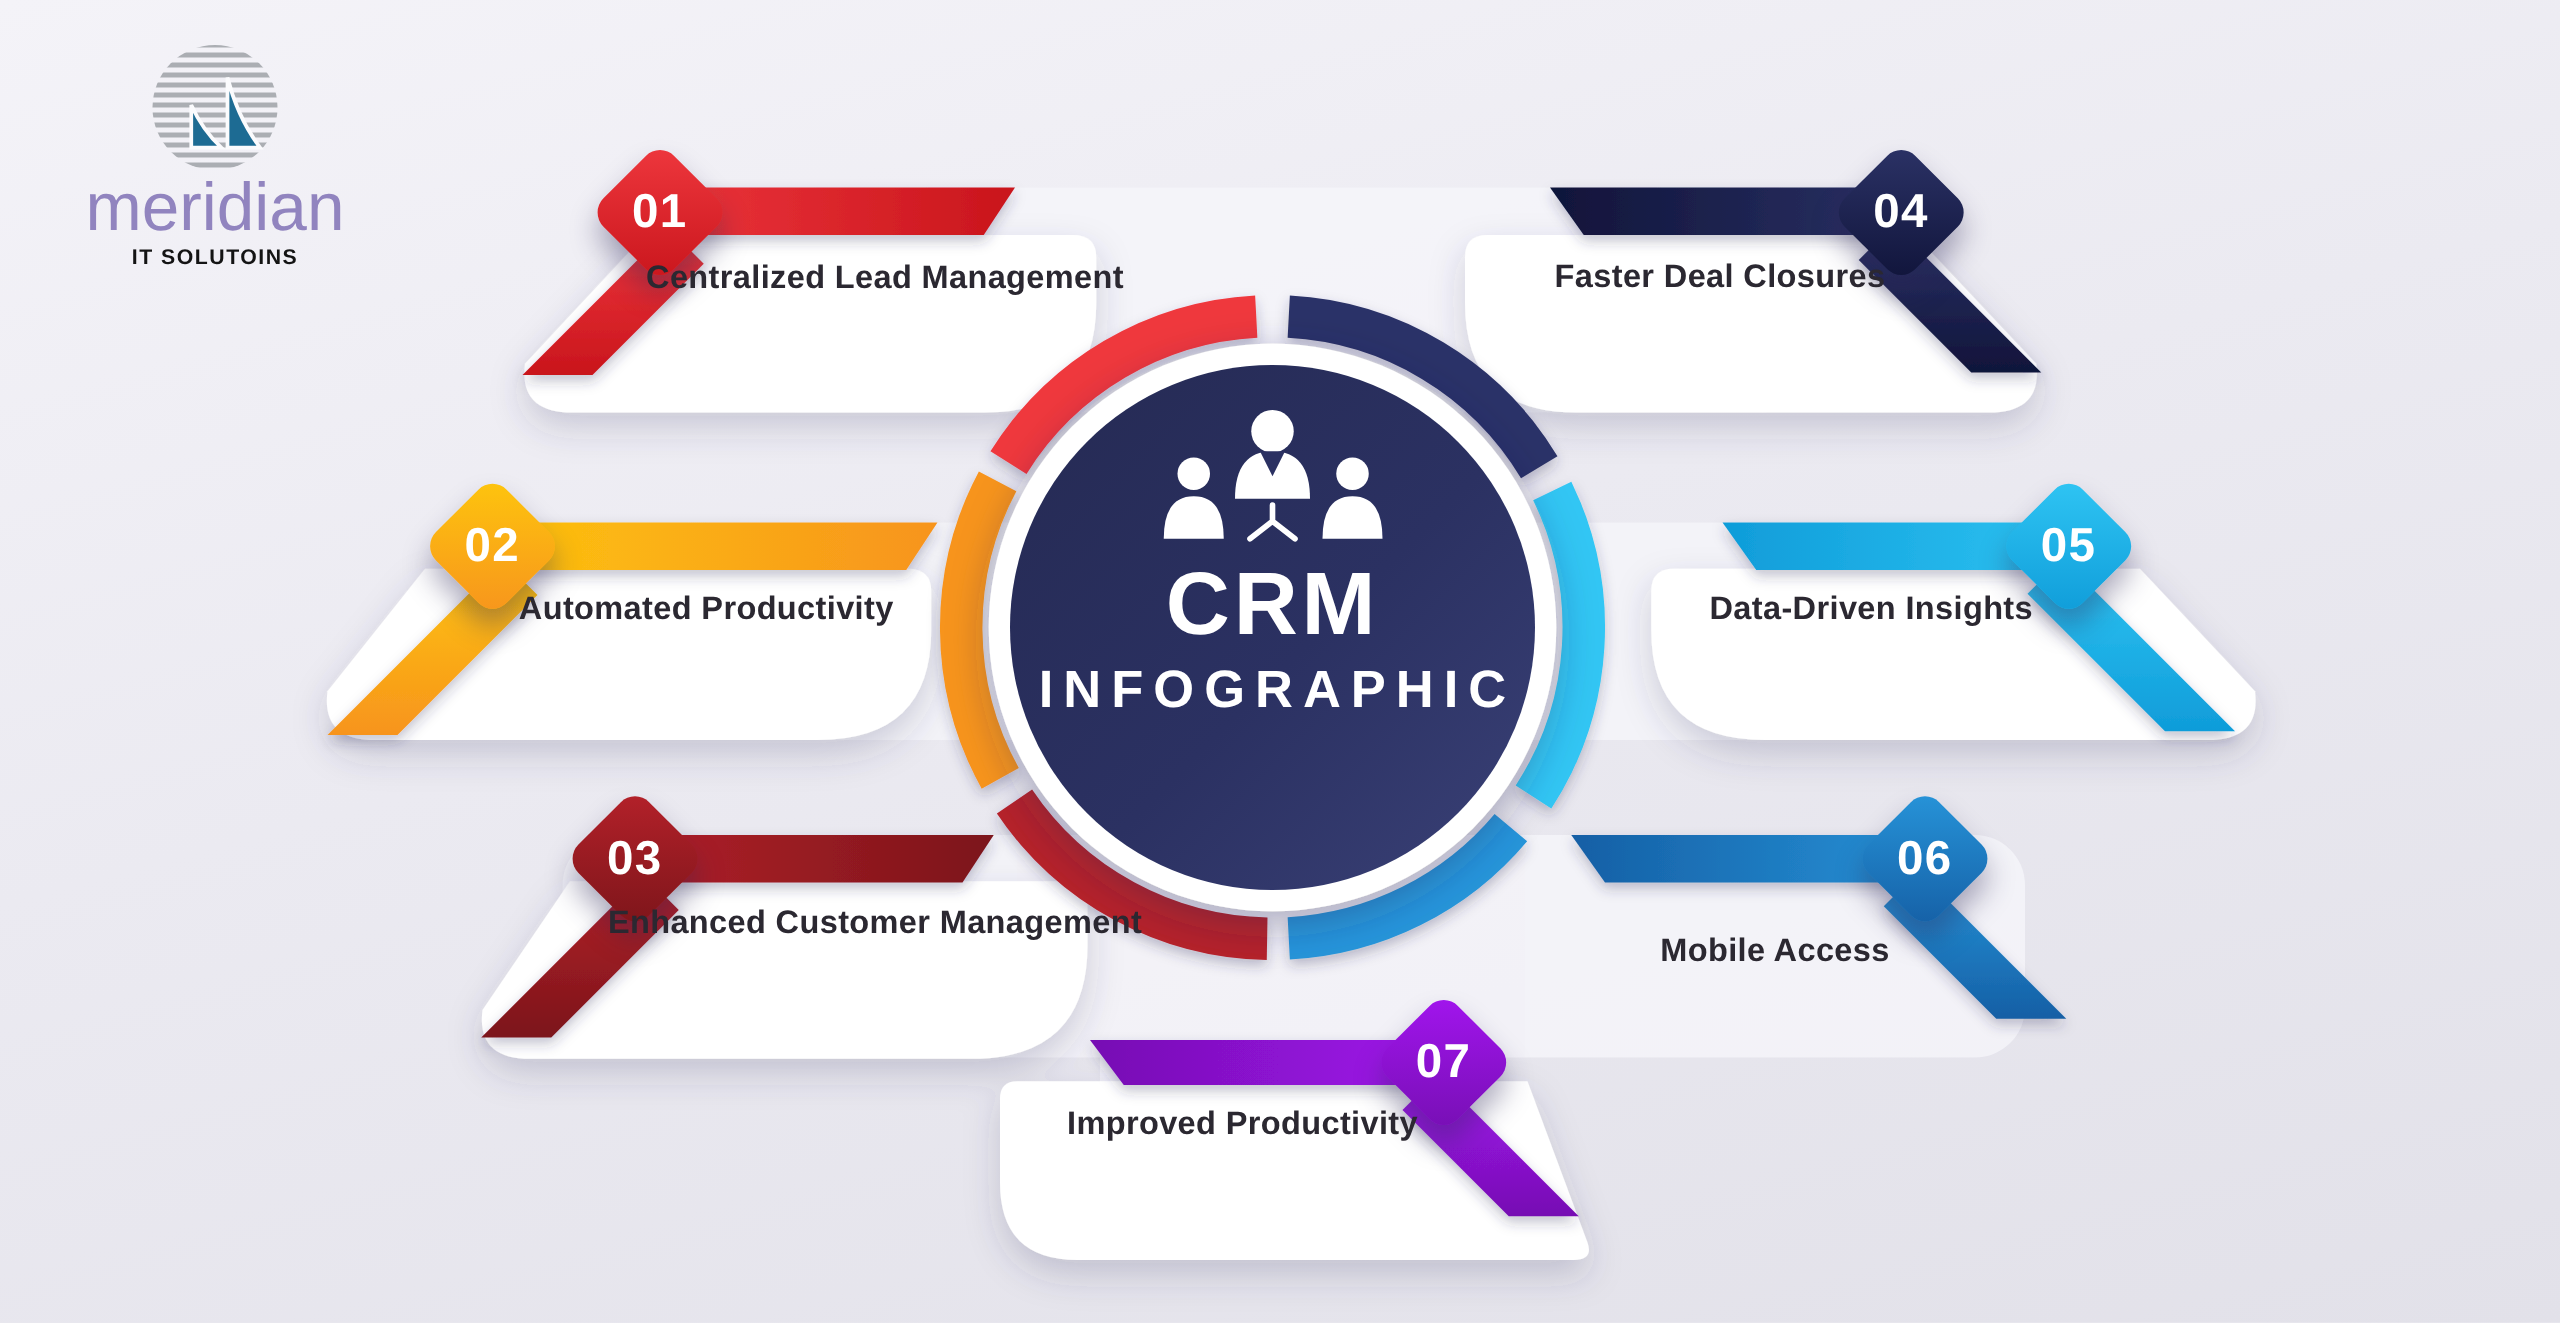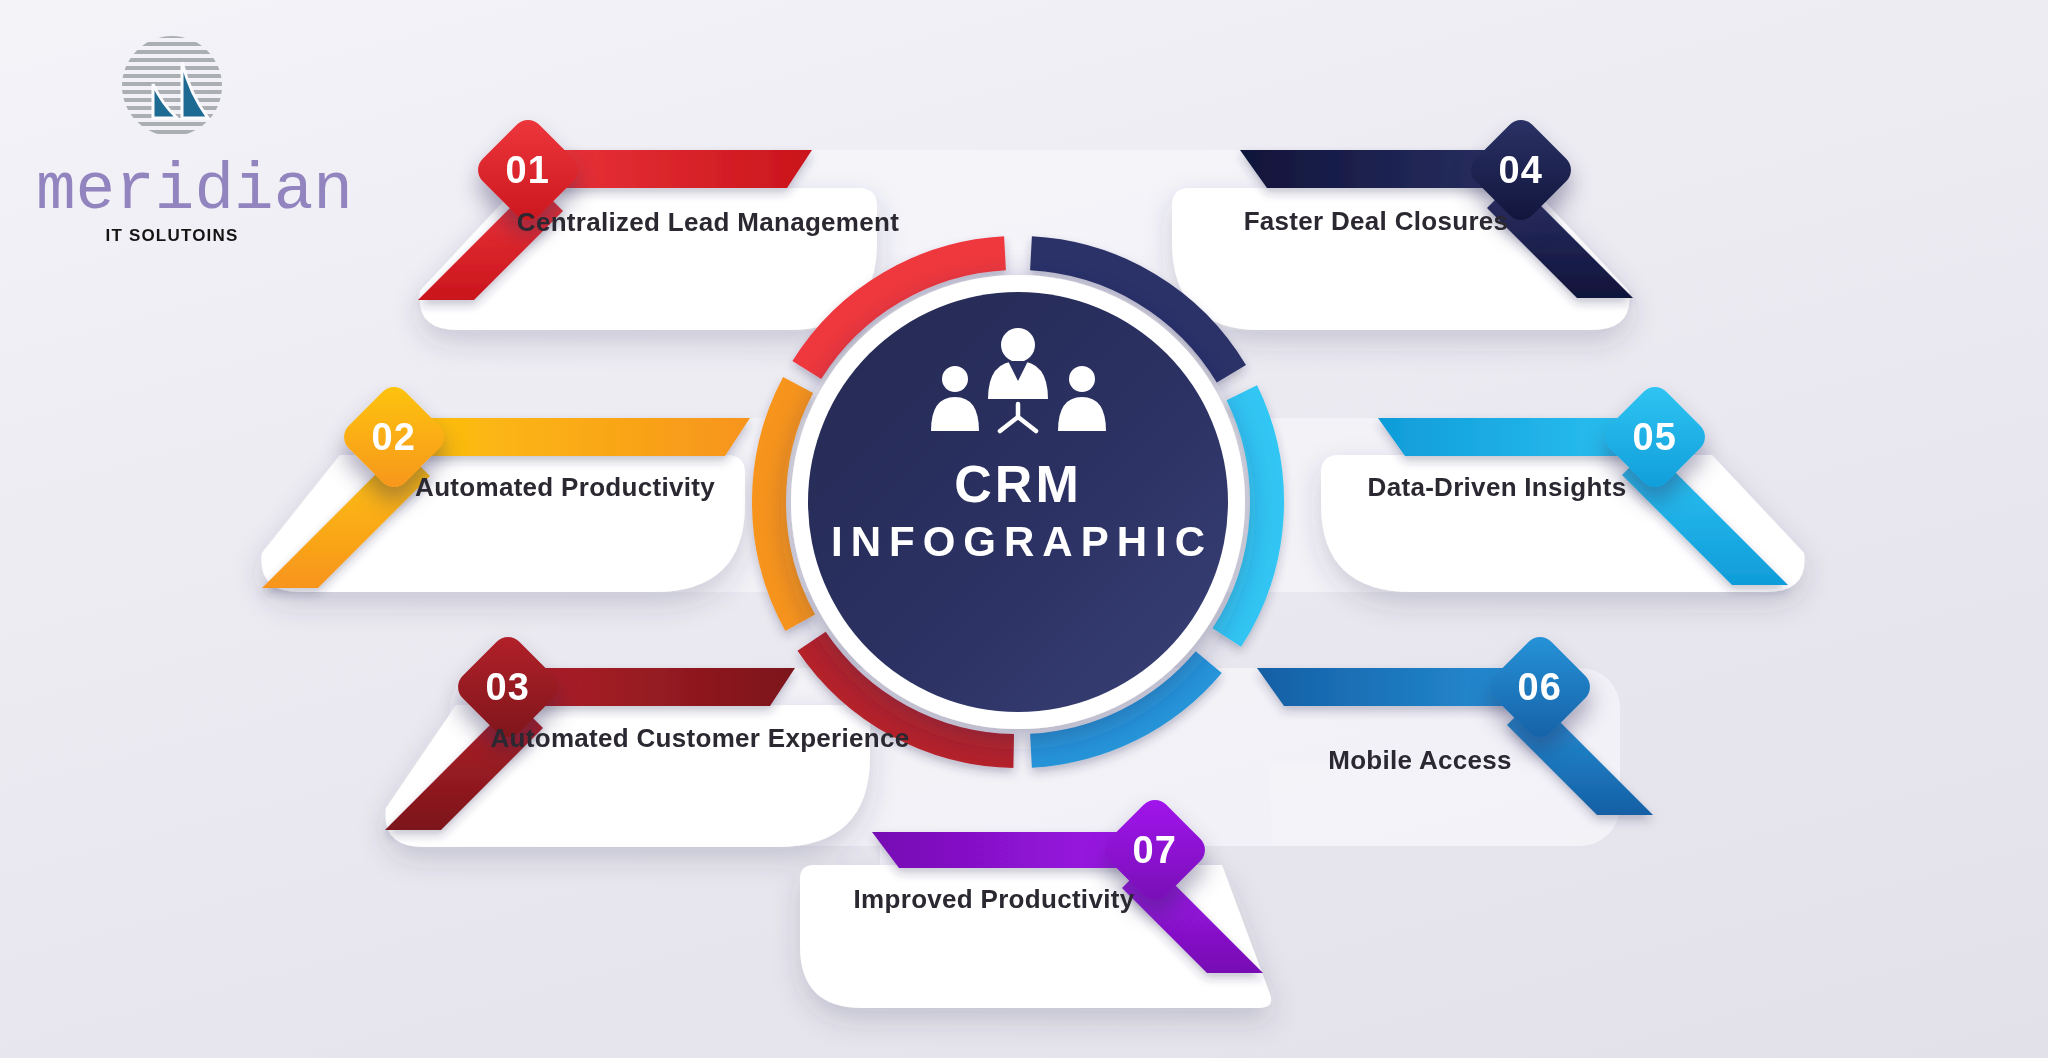--- a/index.html
+++ b/index.html
@@ -25,25 +25,25 @@
   .d0{left:488px;top:130px;} .d1{left:354px;top:397px;} .d2{left:468px;top:647px;}
   .d3{left:1481px;top:130px;} .d4{left:1615px;top:397px;} .d5{left:1500px;top:647px;}
   .d6{left:1115px;top:810px;}
   .l0{left:708px;top:222px;} .l1{left:565px;top:487px;} .l2{left:700px;top:738px;}
   .l3{left:1376px;top:221px;} .l4{left:1497px;top:487px;} .l5{left:1420px;top:736px;margin-top:24px;}
   .l6{left:994px;top:899px;}
   .center-text{
     position:absolute;left:1018px;top:512px;transform:translate(-50%,-50%);
     text-align:center;color:#ffffff;
   }
-  .center-title{font-size:52px;font-weight:800;letter-spacing:3px;line-height:1;}
+  .center-title{font-size:71px;font-weight:800;letter-spacing:3px;line-height:1;}
   .center-sub{font-size:42px;font-weight:600;letter-spacing:8px;padding-left:8px;margin-top:8px;}
   .logo{position:absolute;left:36px;top:34px;width:272px;text-align:center;}
   .logo svg{display:block;margin:0 auto;}
-  .logo-name{font-size:66px;font-weight:400;color:#9184bf;line-height:1.05;margin-top:18px;font-family:Liberation Mono, monospace;}
+  .logo-name{font-size:54px;font-weight:400;color:#9184bf;line-height:1.05;margin-top:0;}
   .logo-tagline{font-size:17px;font-weight:700;color:#141414;letter-spacing:1.2px;margin-top:1px;}
 </style>
 </head>
 <body>
 
 <div class="stage">
 
   <svg class="deco" width="2048" height="1058" viewBox="0 0 2048 1058">
     <defs id="svg-defs">
       <filter id="shCard" x="-20%" y="-20%" width="140%" height="160%">
@@ -209,21 +209,21 @@
   <div class="item" style="--c1: #fec60d; --c2: #f7941d;">
     <div class="diamond d1">
         <span class="num">02</span>
       </div>
     <div class="label l1">Automated Productivity</div>
   </div>
   <div class="item" style="--c1: #b5212a; --c2: #7c151a;">
     <div class="diamond d2">
         <span class="num">03</span>
       </div>
-    <div class="label l2">Automated Customer Experience</div>
+    <div class="label l2">Enhanced Customer Management</div>
   </div>
   <div class="item" style="--c1: #2c3367; --c2: #10143a;">
     <div class="diamond d3">
         <span class="num">04</span>
       </div>
     <div class="label l3">Faster Deal Closures</div>
   </div>
   <div class="item" style="--c1: #30c6f4; --c2: #0f9cd9;">
     <div class="diamond d4">
         <span class="num">05</span>

